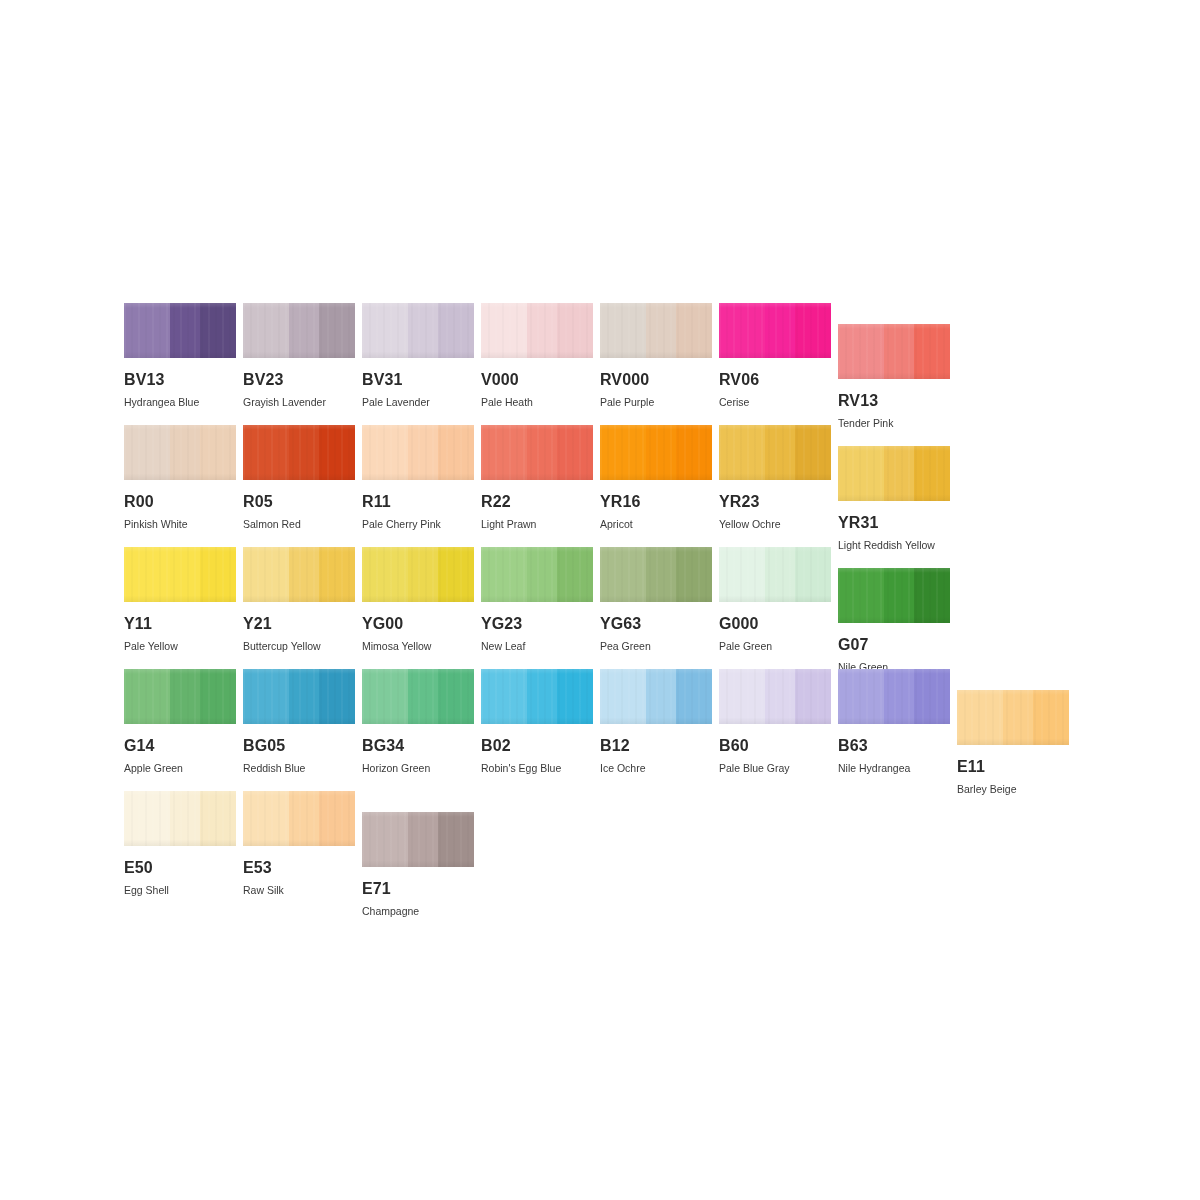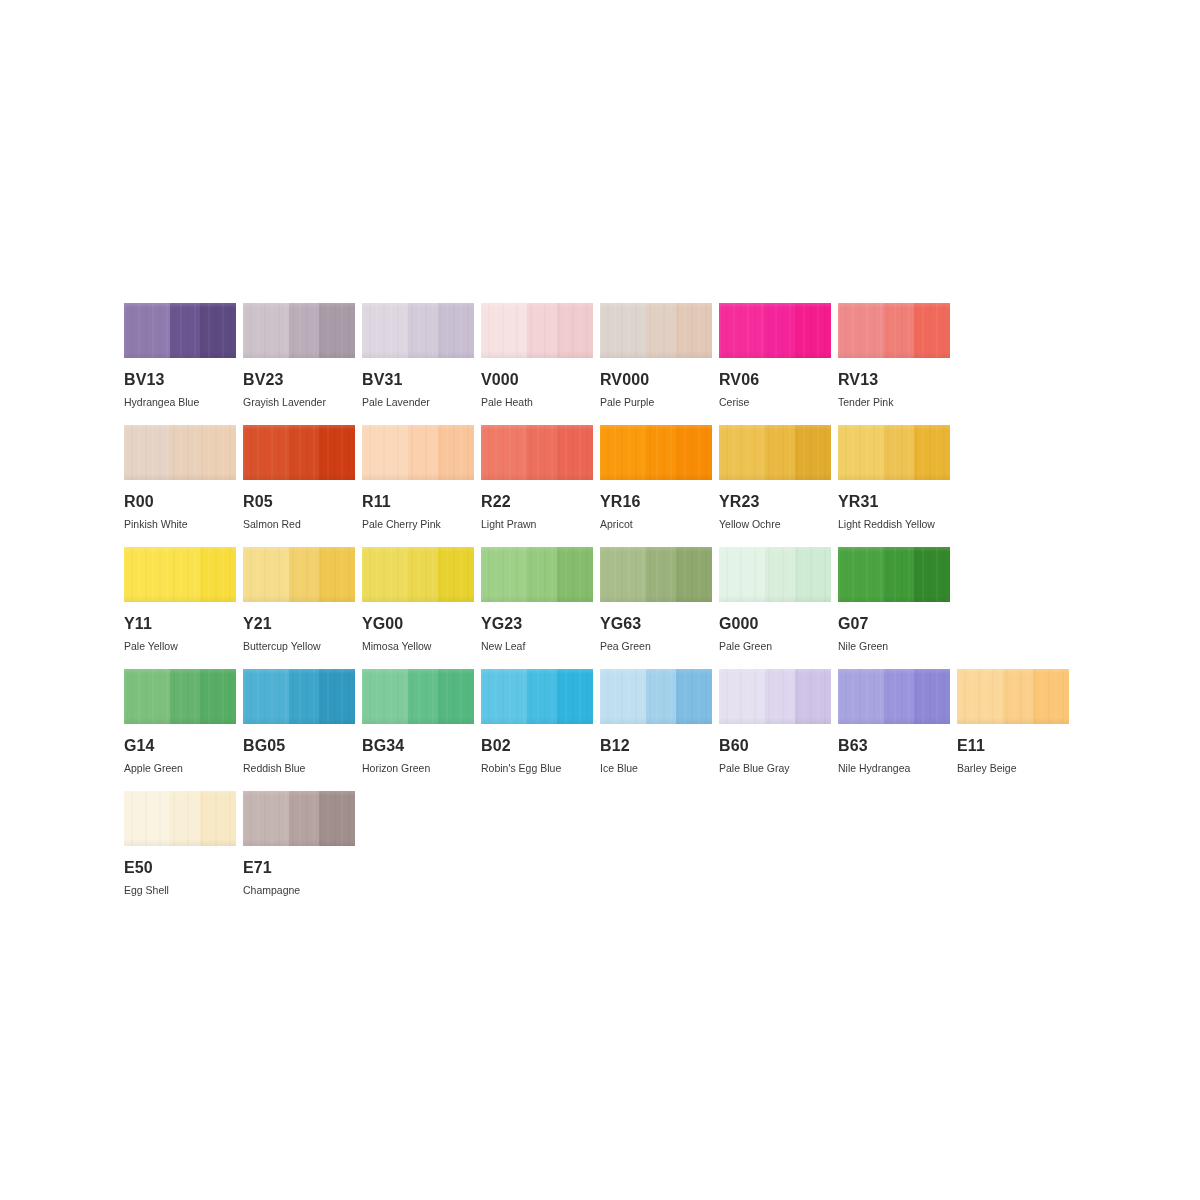--- a/index.html
+++ b/index.html
@@ -24,21 +24,21 @@
   .swatch-row {
     display: flex;
     flex-direction: row;
     height: 122px;
   }
   .swatch-cell {
     width: 112px;
     margin-right: 7px;
     position: relative;
   }
-  .swatch-cell:last-child { margin-right: 0; }
+  .swatch-cell:last-child { margin-right: 0; margin-top: 21px; }
 
   .swatch-chip {
     width: 112px;
     height: 55px;
     position: relative;
     overflow: hidden;
   }
   .chip-base {
     position: absolute;
     inset: 0;
@@ -383,21 +383,21 @@
       </div>
       <div class="swatch-cell">
         <div class="swatch-chip">
           <div class="chip-base" style="background: rgb(127, 189, 227);"></div>
           <div class="chip-band-left" style="background: rgb(192, 224, 242);"></div>
           <div class="chip-band-mid" style="background: rgb(163, 209, 236);"></div>
           <div class="chip-streaks"></div>
           <div class="chip-vignette"></div>
         </div>
         <div class="swatch-code">B12</div>
-        <div class="swatch-name">Ice Blue</div>
+        <div class="swatch-name">Ice Ochre</div>
       </div>
       <div class="swatch-cell">
         <div class="swatch-chip">
           <div class="chip-base" style="background: rgb(207, 196, 231);"></div>
           <div class="chip-band-left" style="background: rgb(229, 225, 241);"></div>
           <div class="chip-band-mid" style="background: rgb(221, 214, 238);"></div>
           <div class="chip-streaks"></div>
           <div class="chip-vignette"></div>
         </div>
         <div class="swatch-code">B60</div>
@@ -430,20 +430,31 @@
       <div class="swatch-cell">
         <div class="swatch-chip">
           <div class="chip-base" style="background: rgb(248, 233, 196);"></div>
           <div class="chip-band-left" style="background: rgb(250, 243, 225);"></div>
           <div class="chip-band-mid" style="background: rgb(249, 239, 214);"></div>
           <div class="chip-streaks"></div>
           <div class="chip-vignette"></div>
         </div>
         <div class="swatch-code">E50</div>
         <div class="swatch-name">Egg Shell</div>
+      </div>
+      <div class="swatch-cell">
+        <div class="swatch-chip">
+          <div class="chip-base" style="background: rgb(250, 200, 148);"></div>
+          <div class="chip-band-left" style="background: rgb(251, 224, 180);"></div>
+          <div class="chip-band-mid" style="background: rgb(251, 211, 160);"></div>
+          <div class="chip-streaks"></div>
+          <div class="chip-vignette"></div>
+        </div>
+        <div class="swatch-code">E53</div>
+        <div class="swatch-name">Raw Silk</div>
       </div>
       <div class="swatch-cell">
         <div class="swatch-chip">
           <div class="chip-base" style="background: rgb(160, 143, 140);"></div>
           <div class="chip-band-left" style="background: rgb(196, 180, 178);"></div>
           <div class="chip-band-mid" style="background: rgb(181, 163, 161);"></div>
           <div class="chip-streaks"></div>
           <div class="chip-vignette"></div>
         </div>
         <div class="swatch-code">E71</div>

